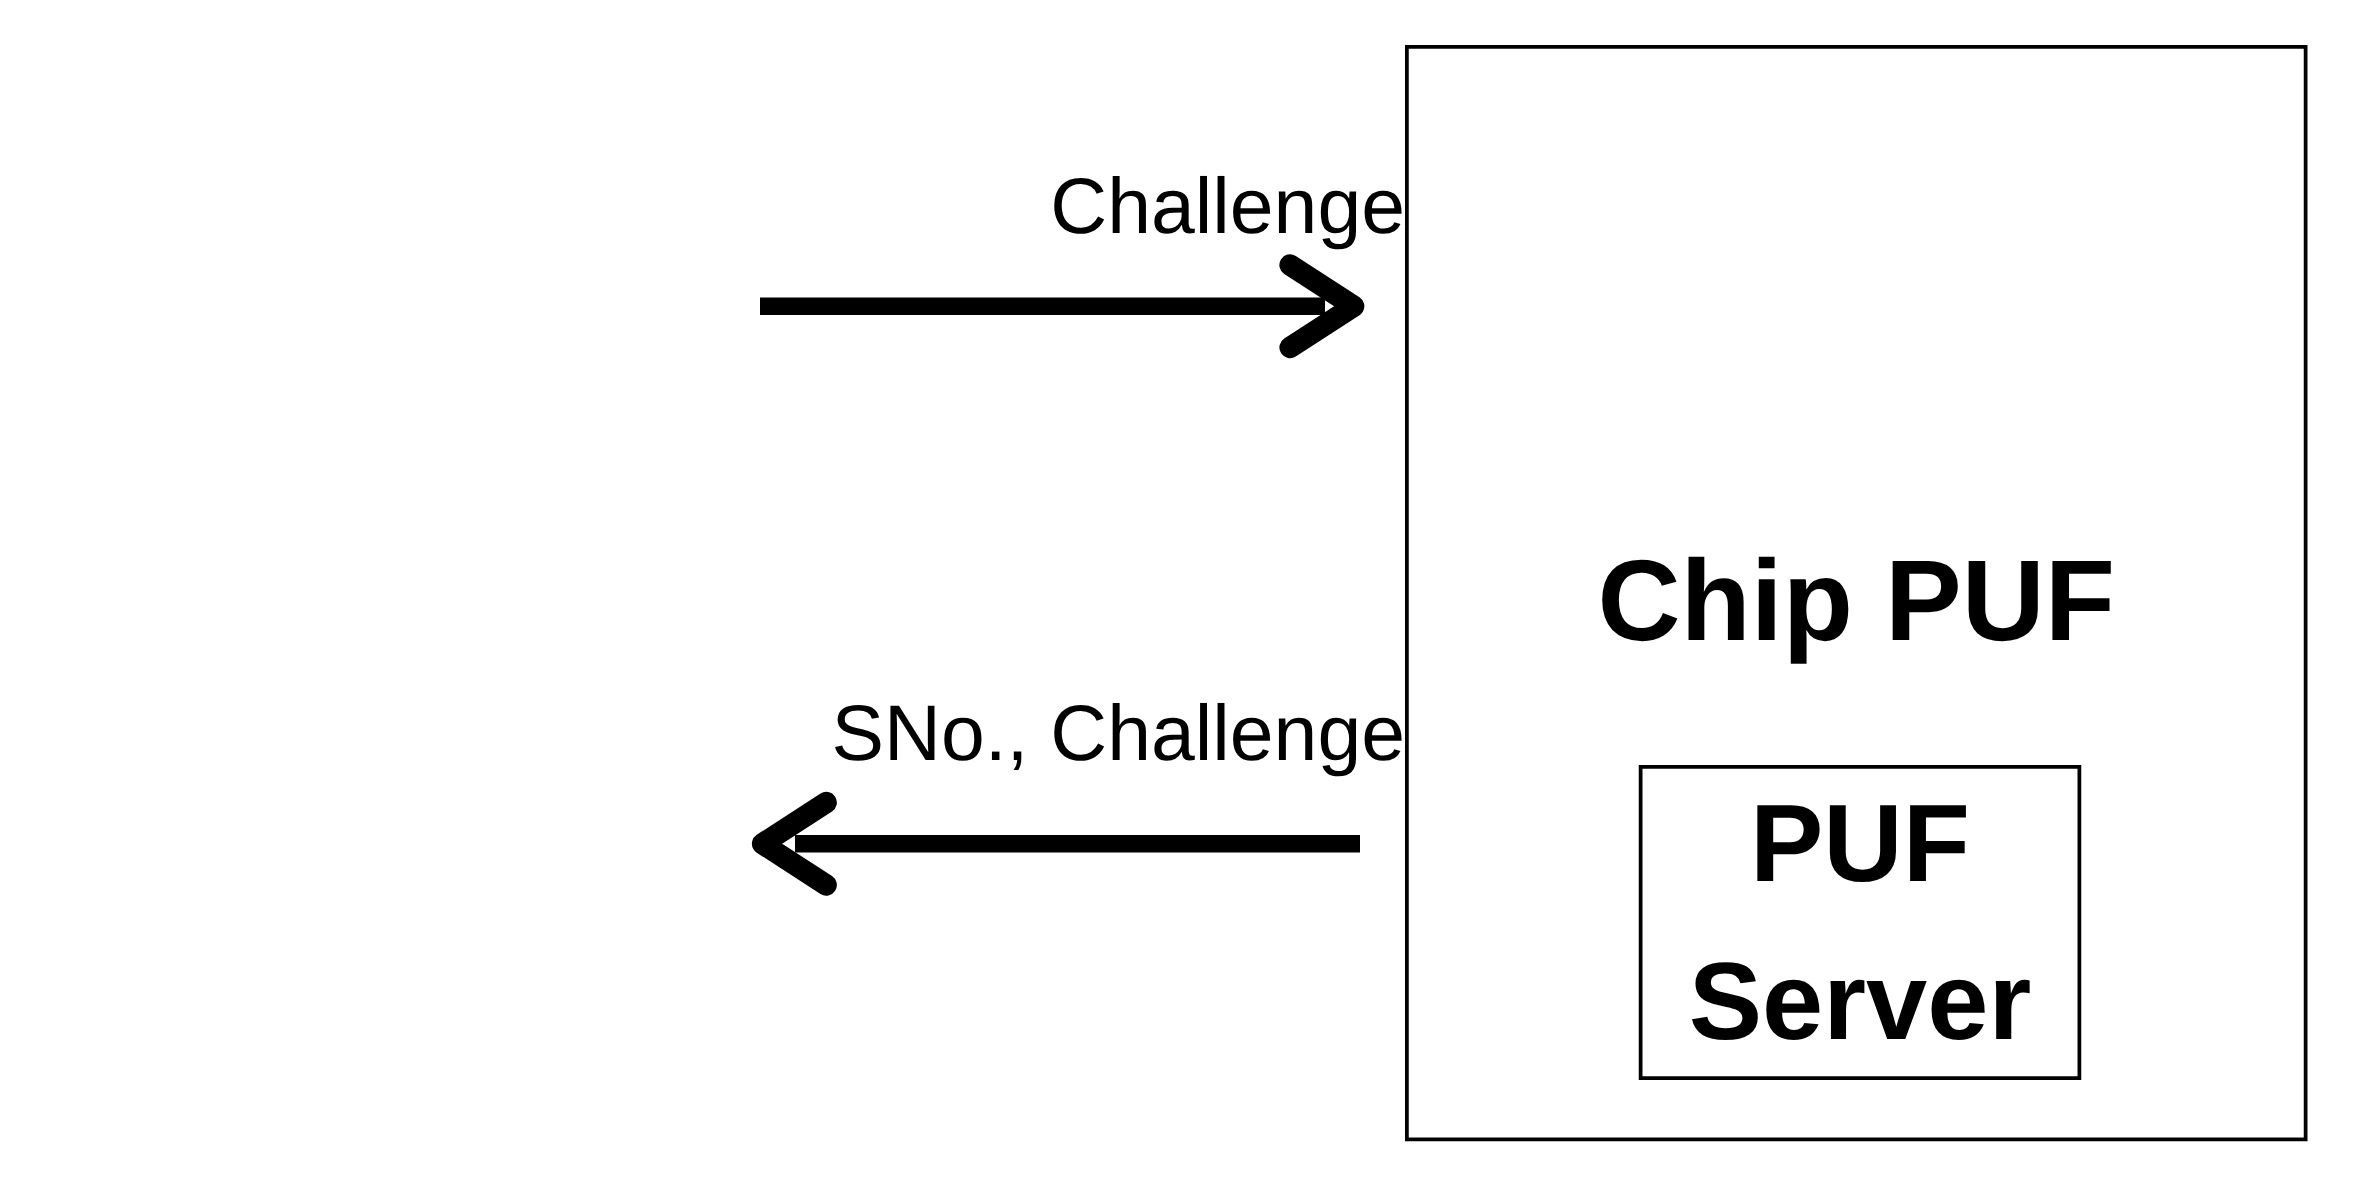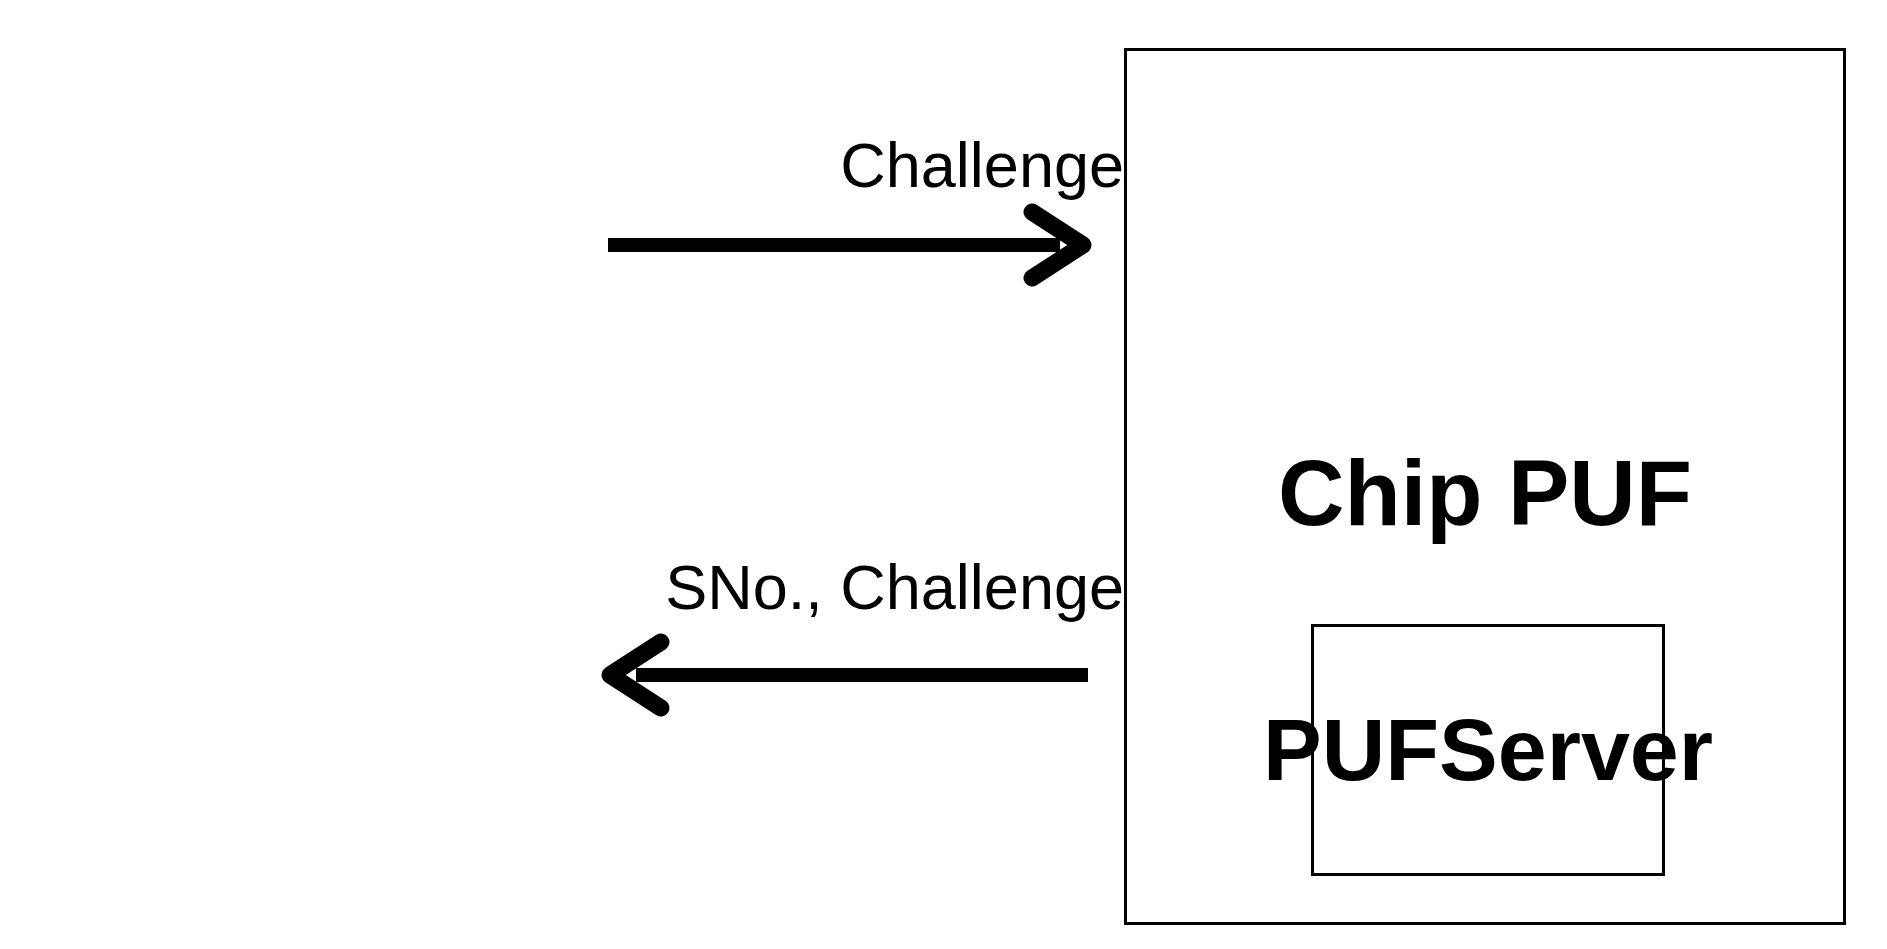--- a/index.html
+++ b/index.html
@@ -26,21 +26,21 @@
     left: 35px;
     top: 36px;
     width: 553px;
     height: 877px;
     display: flex;
     align-items: center;
     justify-content: center;
   }
   .chip-box {
     left: 1124px;
-    top: 48px;
+    top: 36px;
     width: 722px;
     height: 877px;
   }
   .box-label {
     font-size: 92px;
     font-weight: bold;
     line-height: 1;
     white-space: nowrap;
   }
   .chip-label {
@@ -53,21 +53,21 @@
   .inner-box {
     position: absolute;
     left: 184px;
     top: 573px;
     width: 354px;
     height: 252px;
     border: 3px solid #000000;
     box-sizing: border-box;
     background: #ffffff;
     display: flex;
-    flex-direction: row;
+    flex-direction: column;
     align-items: center;
     justify-content: center;
   }
   .inner-line {
     font-size: 88px;
     font-weight: bold;
     line-height: 126px;
     white-space: nowrap;
   }
   .arrow-label {

